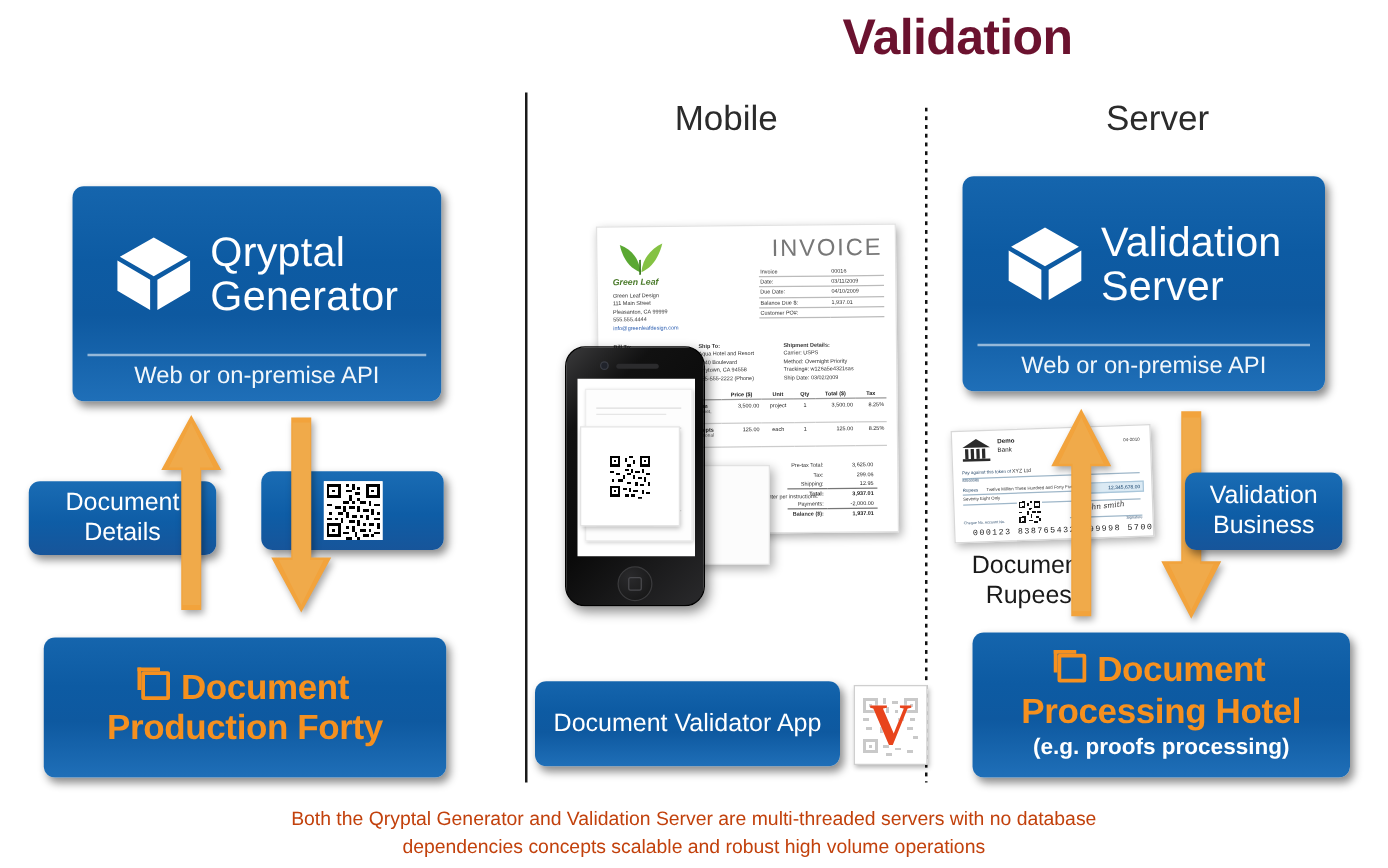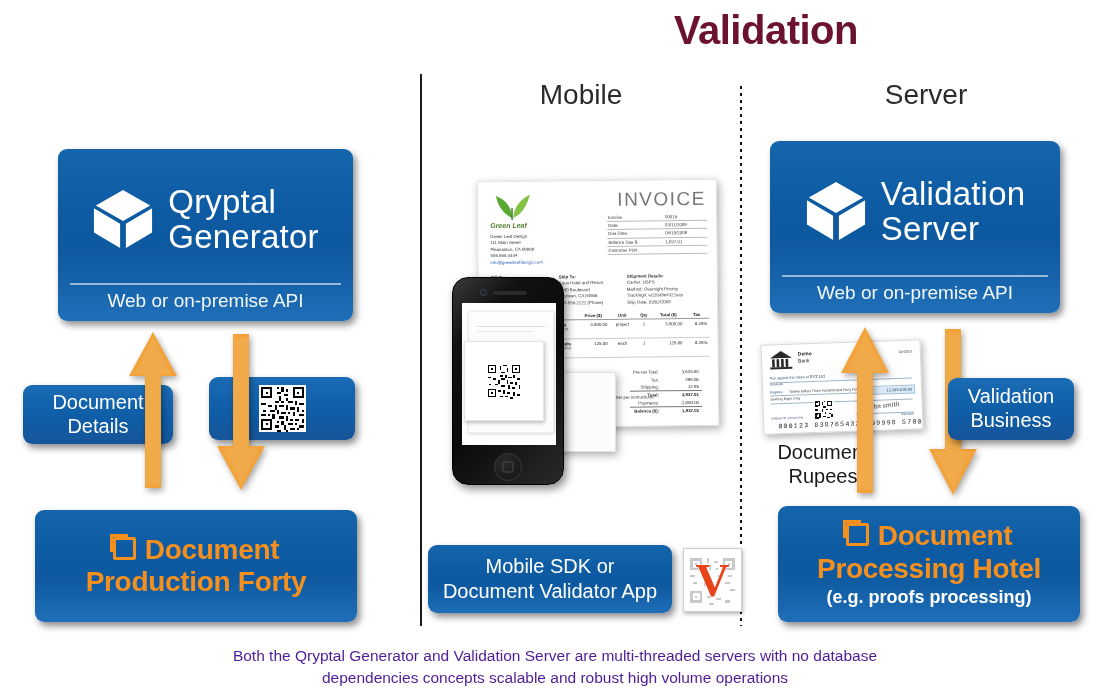--- a/index.html
+++ b/index.html
@@ -196,21 +196,21 @@
     display:flex;align-items:center;justify-content:center;
   }
   .appicon .vmark{
     position:absolute;font-size:47px;font-weight:bold;color:#e8441c;
     font-family:"Liberation Serif",serif;line-height:1;
     text-shadow:0 0 2px rgba(255,255,255,.9);
   }
 
   
   .footnote{
-    position:absolute;text-align:center;font-size:15.5px;color:#4c1d95;line-height:1.45;
+    position:absolute;text-align:center;font-size:15.5px;color:#c2410c;line-height:1.45;
     width:100%;
   }
 </style>
 </head>
 <body>
 
 <div id="stage">
 
   <div class="section-title" style="left:422px;top:8px;width:688px;">Validation</div>
 
@@ -548,21 +548,20 @@
         </span>
       </div>
     </div>
     <div class="phone-home" style="left:41px;top:175px;width:26px;height:26px;">
       <i></i>
     </div>
   </div>
 
   <div class="bluebox smallbox" style="left:428px;top:545px;width:244px;height:68px;">
     <div style="line-height:1.25;">
-      <div>Mobile SDK or</div>
       <div>Document Validator App</div>
     </div>
   </div>
 
   <div class="appicon" style="left:683px;top:548px;width:57px;height:62px;">
     <svg class="qr" width="49" height="49" viewBox="0 0 21 21" shape-rendering="crispEdges" aria-hidden="true" style="opacity:.55">
       <rect width="21" height="21" fill="#fff"></rect>
       <g fill="#9d9d9d">
         <rect x="1" y="1" width="5" height="1"></rect>
           <rect x="1" y="5" width="5" height="1"></rect>

